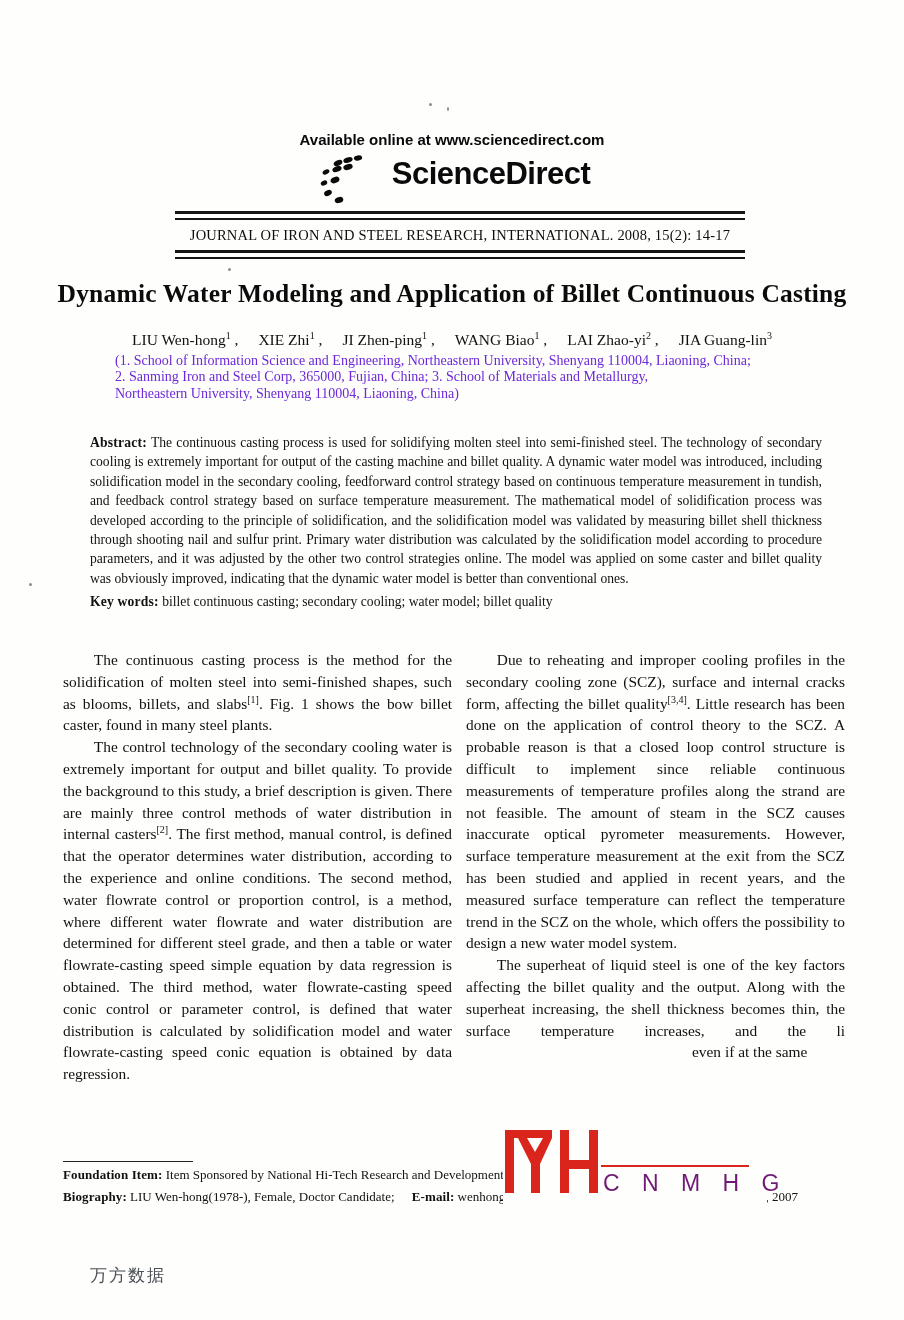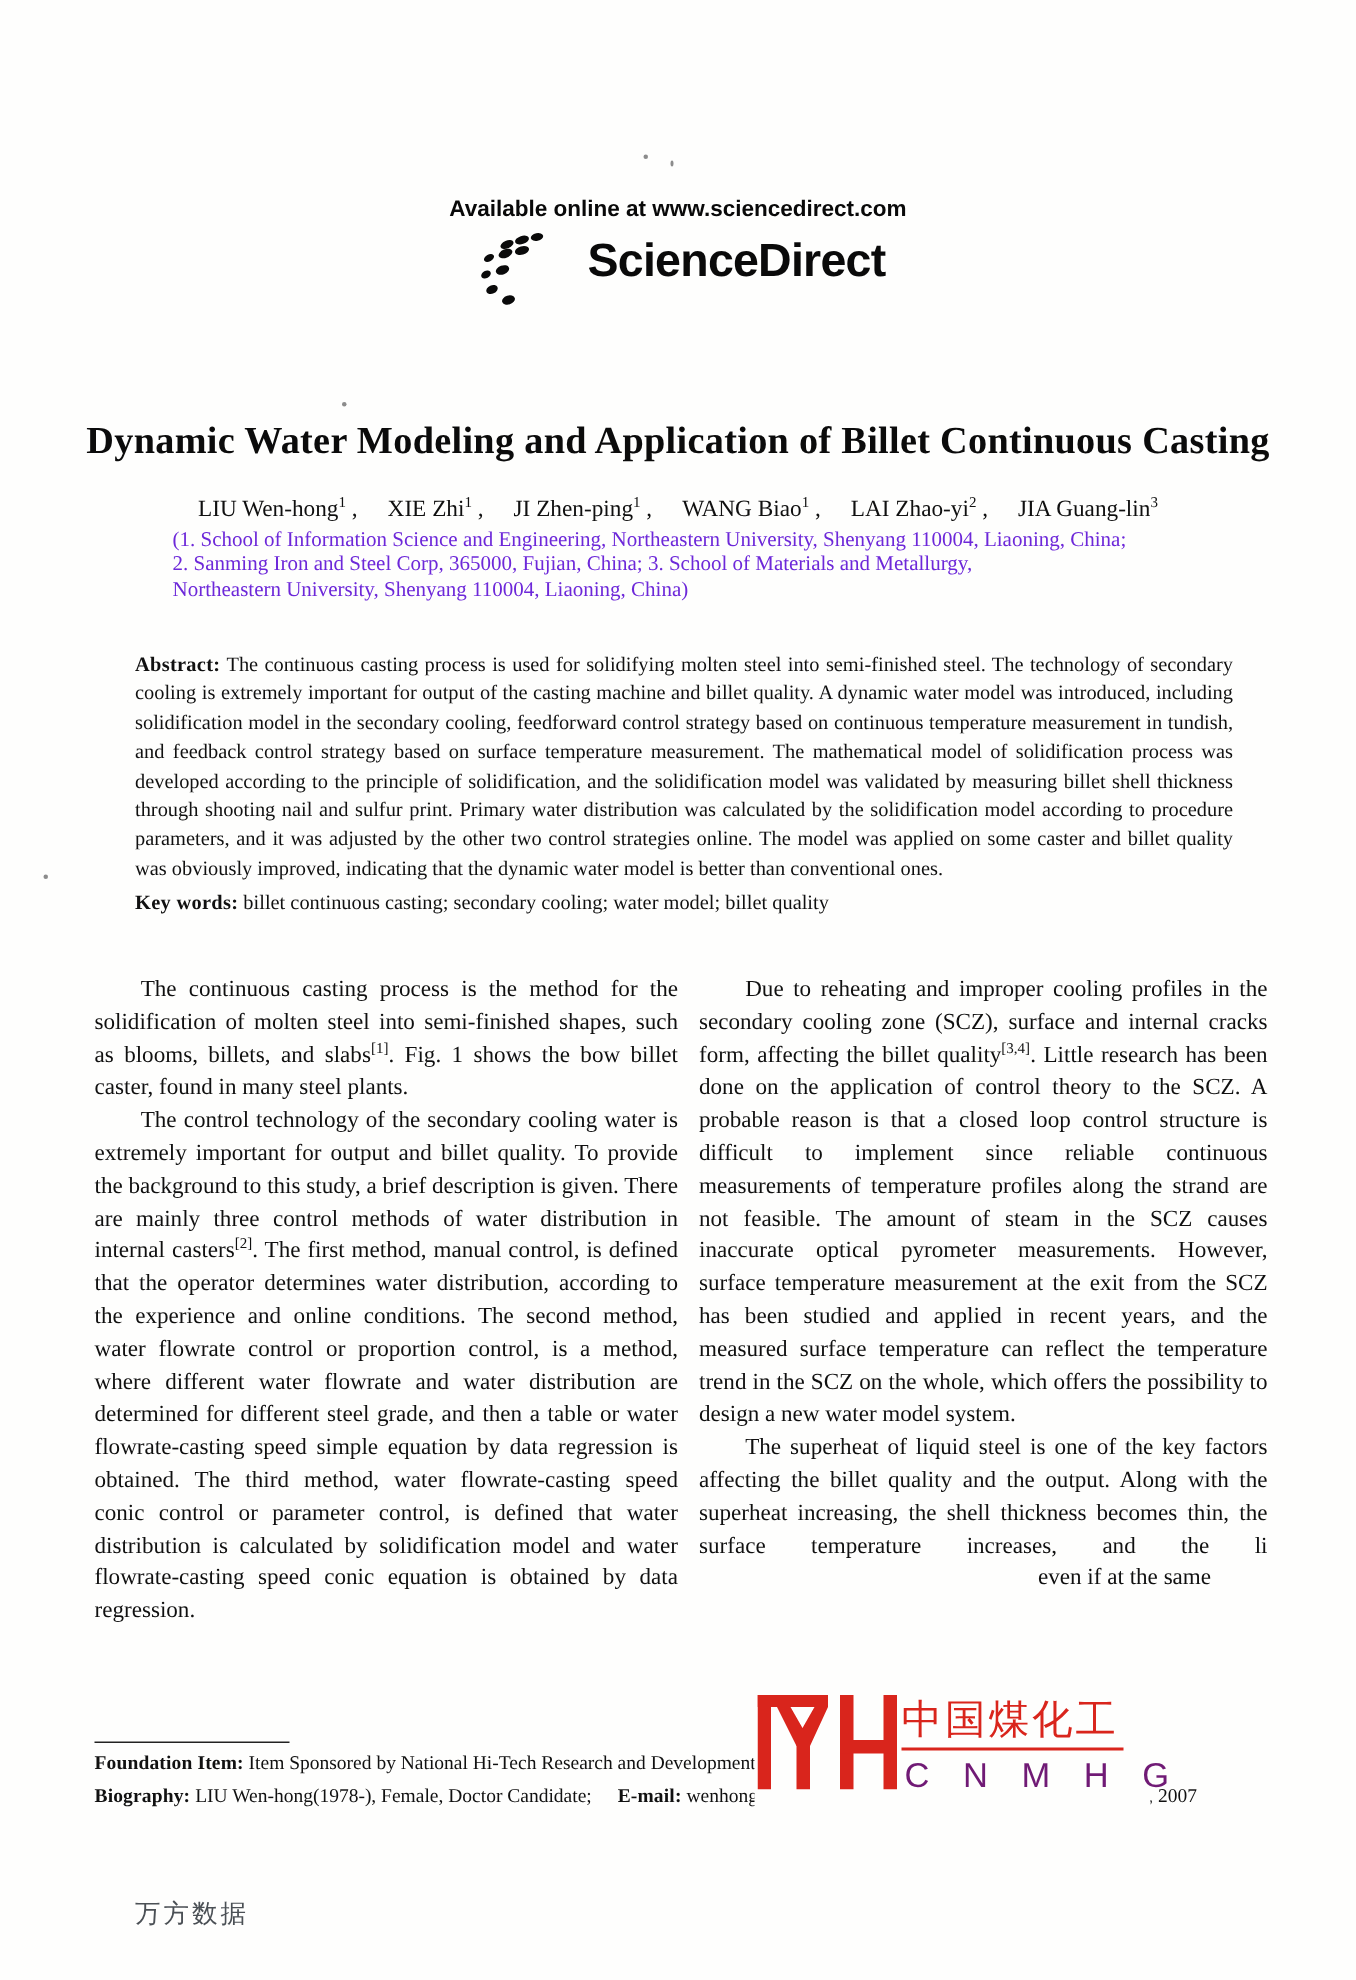--- a/index.html
+++ b/index.html
@@ -92,20 +92,25 @@
           <ellipse cx="10" cy="28" rx="3.4" ry="2.4" transform="rotate(-28 10 28)"></ellipse>
           <ellipse cx="21" cy="25" rx="4.6" ry="3.0" transform="rotate(-20 21 25)"></ellipse>
           <ellipse cx="14" cy="38" rx="4.0" ry="2.8" transform="rotate(-24 14 38)"></ellipse>
           <ellipse cx="25" cy="45" rx="4.4" ry="3.0" transform="rotate(-18 25 45)"></ellipse>
         </g>
       </svg>
     </span>
     <span class="sd-text">ScienceDirect</span>
   </div>
 
+  <div class="banner">
+    <div class="rule2"></div>
+    <div class="journal-line">JOURNAL OF IRON AND STEEL RESEARCH, INTERNATIONAL. 2008, 15(2): 14-17</div>
+    <div class="rule2"></div>
+  </div>
 
   <div class="title">Dynamic Water Modeling and Application of Billet Continuous Casting</div>
   <div class="authors" id="authors"><span class="author">LIU Wen-hong<sup>1</sup> ,</span><span class="author">XIE Zhi<sup>1</sup> ,</span><span class="author">JI Zhen-ping<sup>1</sup> ,</span><span class="author">WANG Biao<sup>1</sup> ,</span><span class="author">LAI Zhao-yi<sup>2</sup> ,</span><span class="author">JIA Guang-lin<sup>3</sup></span></div>
   <div class="affils" id="affils">
       <div>(1. School of Information Science and Engineering, Northeastern University, Shenyang 110004, Liaoning, China;</div>
       <div>2. Sanming Iron and Steel Corp, 365000, Fujian, China;     3. School of Materials and Metallurgy,</div>
       <div>Northeastern University, Shenyang 110004, Liaoning, China)</div>
     </div>
 
   <div class="abstract-block">
@@ -131,21 +136,20 @@
           <rect x="0" y="0" width="9" height="63"></rect>
           <rect x="0" y="0" width="47" height="8"></rect>
           <polygon points="13,8 22,8 30,22 38,8 47,8 35,34 26,34"></polygon>
           <rect x="26" y="30" width="9" height="33"></rect>
           <rect x="55" y="0" width="9" height="63"></rect>
           <rect x="84" y="0" width="9" height="63"></rect>
           <rect x="55" y="30" width="38" height="9"></rect>
         </g>
       </svg>
     </span>
-    <div class="wm-cn">中国煤化工</div>
     <div class="wm-underline"></div>
     <div class="wm-latin">C N M H G</div>
   </div>
 
   <div class="foot-rule"></div>
   <div class="footline foot1">
     <b>Foundation Item:</b>
     <span>Item Sponsored by National Hi-Tech Research and Development F</span>
   </div>
   <div class="footline foot2">

